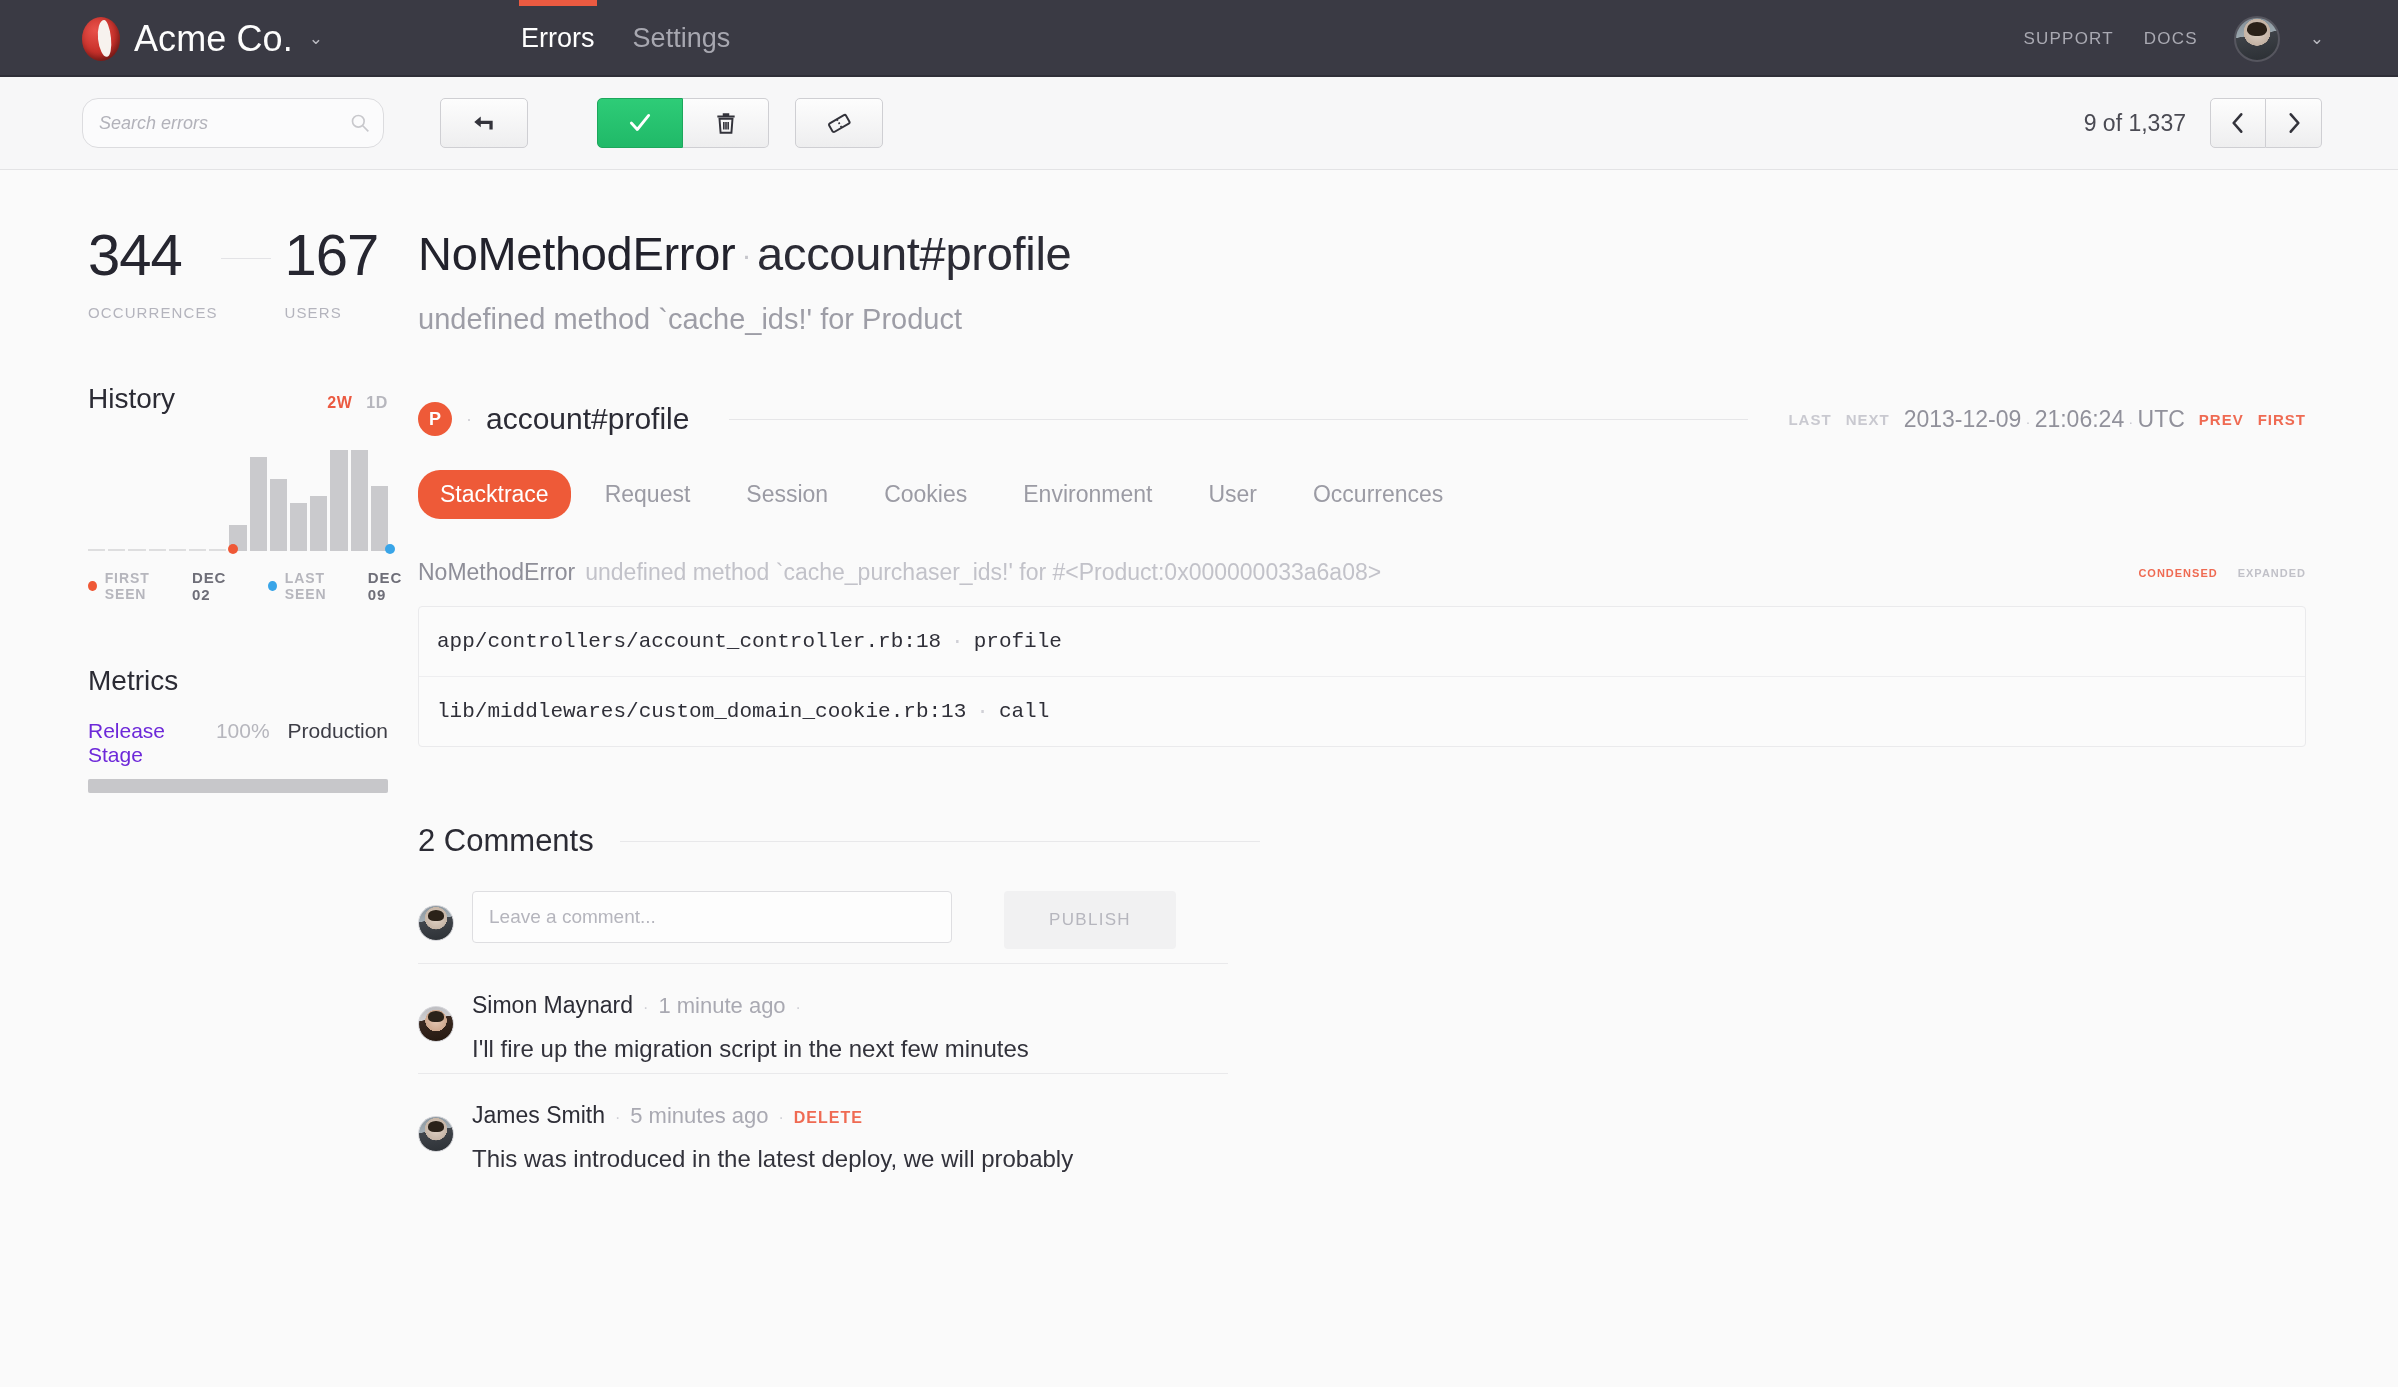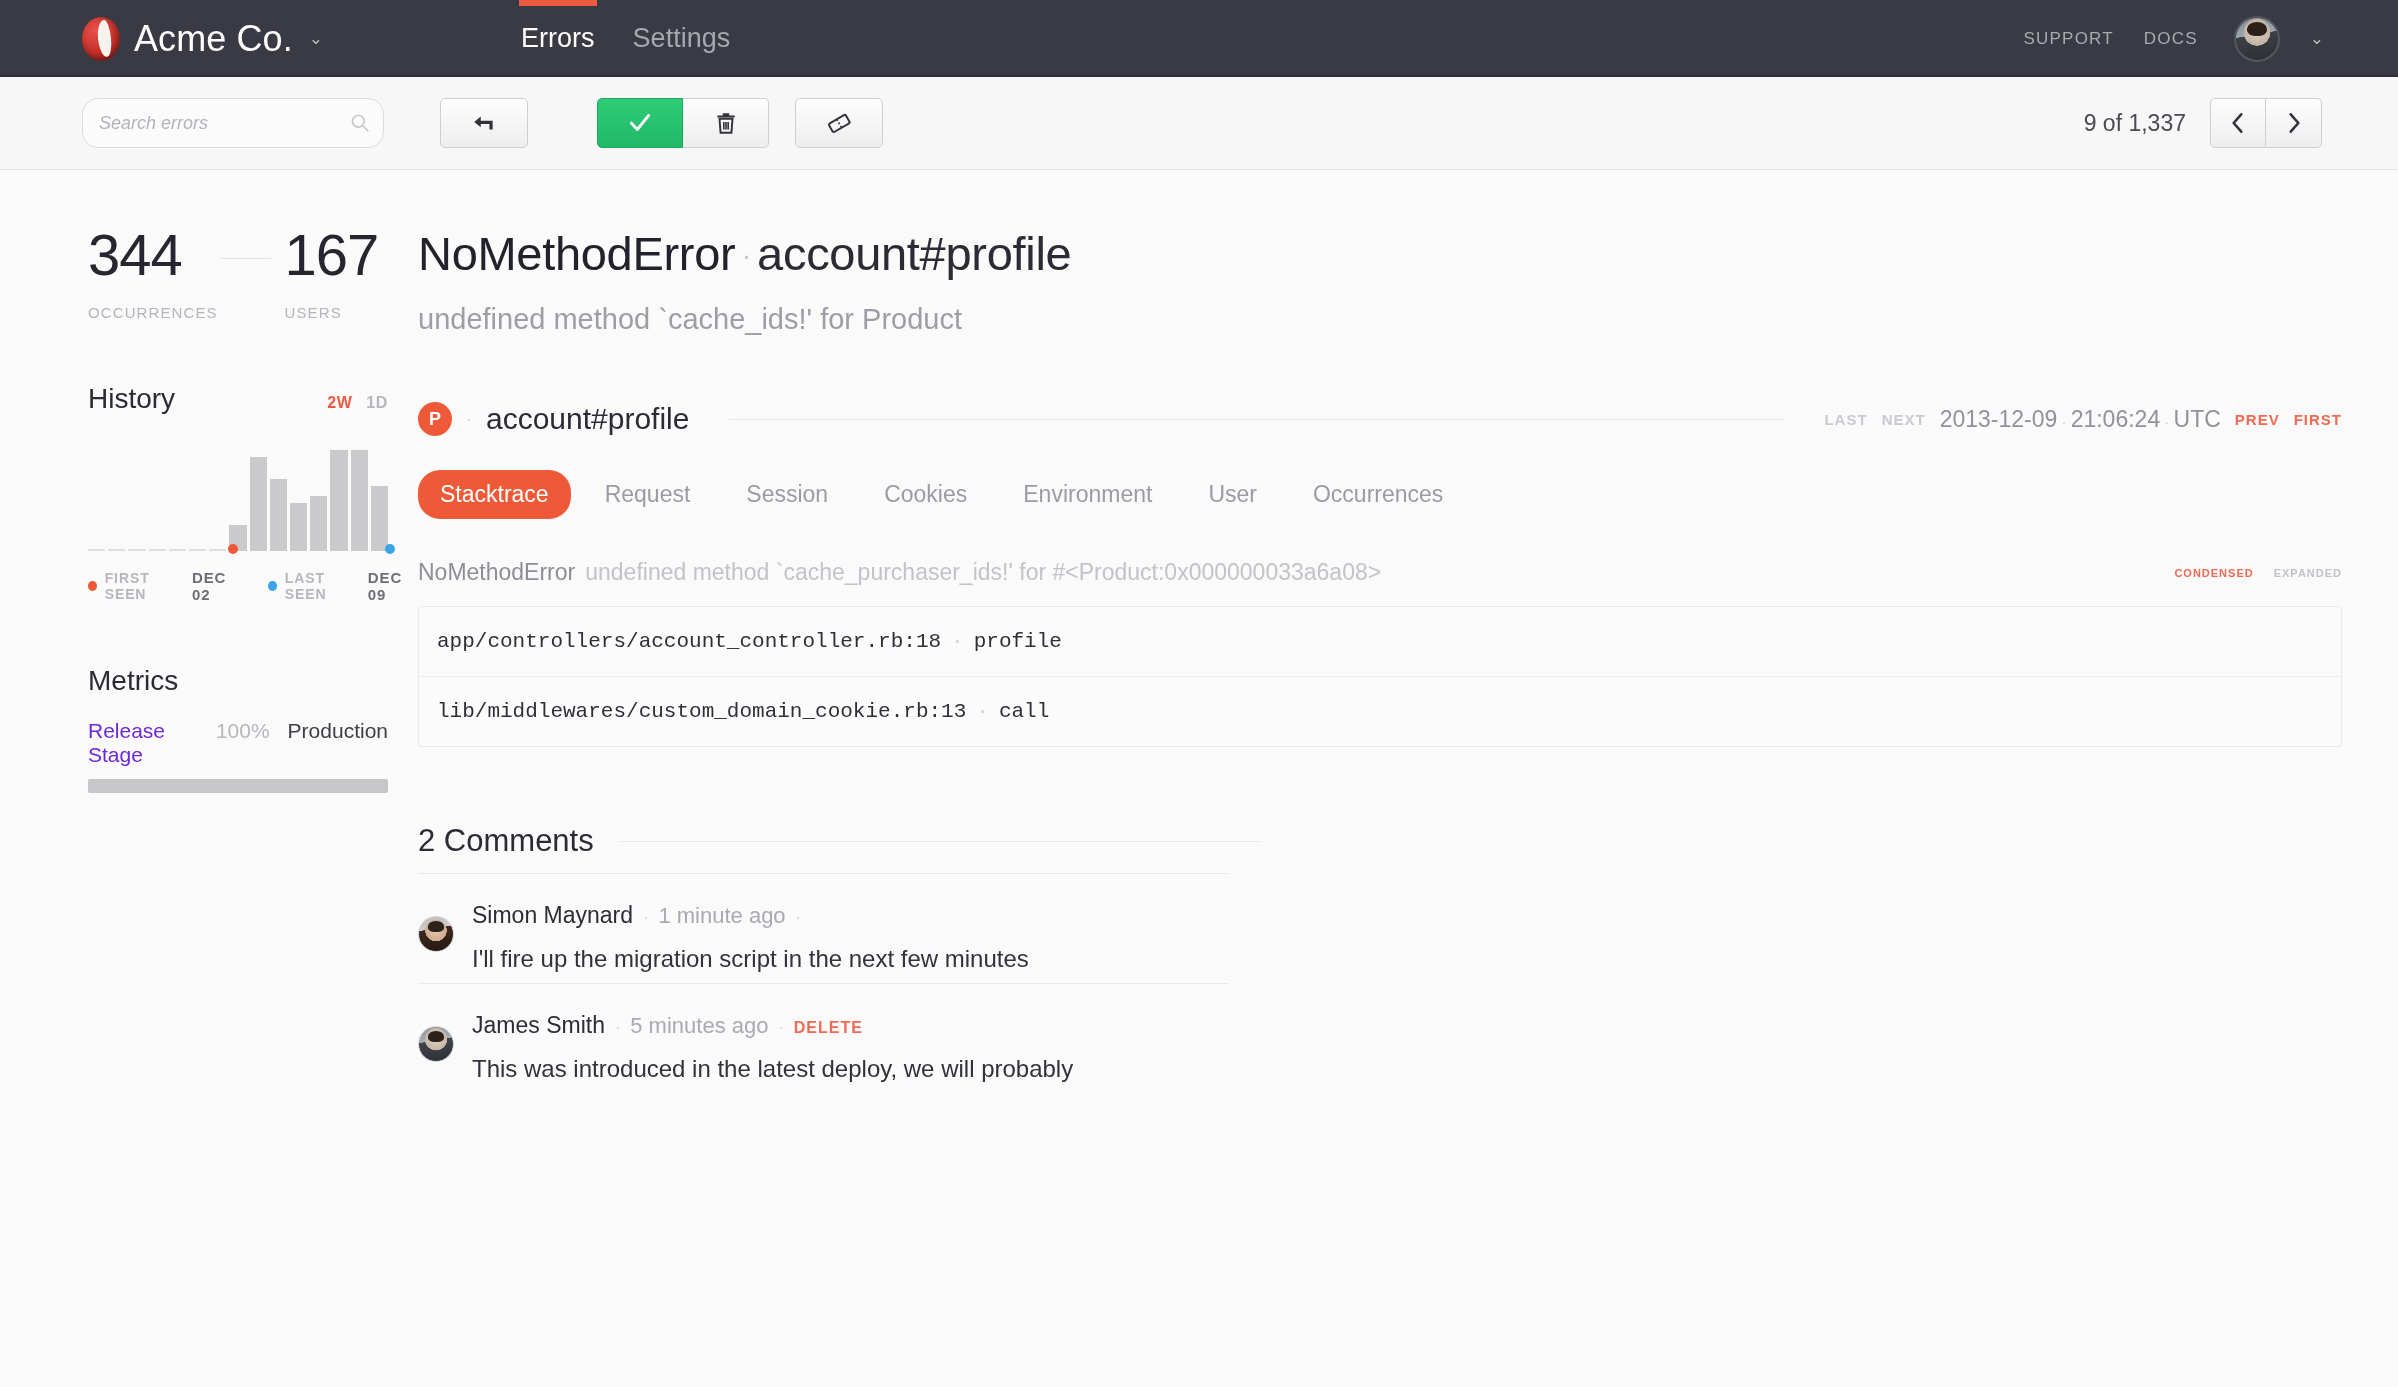--- a/index.html
+++ b/index.html
@@ -244,21 +244,21 @@
     display:flex; align-items:baseline; width: 300px;
     margin-top: 22px; font-size: 21px;
   }
   .metric-name { color:#6d28d9; }
   .metric-pct { margin-left:auto; color:#b6b6bd; margin-right: 18px; }
   .metric-val { color:#3d3d46; }
   .metric-bar-bg { width:300px; height:14px; background:#ebebec; border-radius:2px; margin-top:12px; }
   .metric-bar-fg { height:100%; background:#c7c7ca; border-radius:2px; }
 
   
-  .main { flex:1; padding-right: 56px; }
+  .main { flex:1; padding-right: 92px; }
   .err-title { font-size: 47px; font-weight:400; color:#22222c; letter-spacing:-.3px; }
   .err-title .sep { color:#c6c6cc; font-size: 30px; margin: 0 6px; vertical-align: 5px; }
   .err-title .ctx { color:#2b2b35; }
   .err-sub { margin-top: 22px; font-size: 29px; color:#9d9da6; font-weight:300; }
 
   .event-head { display:flex; align-items:center; margin-top: 66px; gap: 14px; }
   .sev-badge {
     width: 34px; height: 34px; border-radius:50%;
     background:#ee5a38; color:#fff;
     display:flex; align-items:center; justify-content:center;
@@ -575,20 +575,25 @@
       <div class="trace-line">
         <span>lib/middlewares/custom_domain_cookie.rb:13</span><span class="mdot">·</span><span class="meth">call</span>
       </div>
     </div>
 
     <div class="comments-head">
       <span class="comments-title">2 Comments</span>
       <span class="comments-rule"></span>
     </div>
 
+    <div class="comment-form">
+      <div class="avatar-sm"></div>
+      <input class="comment-input" type="text" placeholder="Leave a comment..." style="">
+      <button class="publish-btn">PUBLISH</button>
+    </div>
 
     <div class="comment-list">
       <div class="comment">
         <div class="avatar-sm dark"></div>
         <div class="comment-body">
           <div class="comment-meta">
             <span class="c-author">Simon Maynard</span>
             <span class="c-dot">·</span>
             <span class="c-time">1 minute ago</span>
             <span class="c-dot">·</span>

